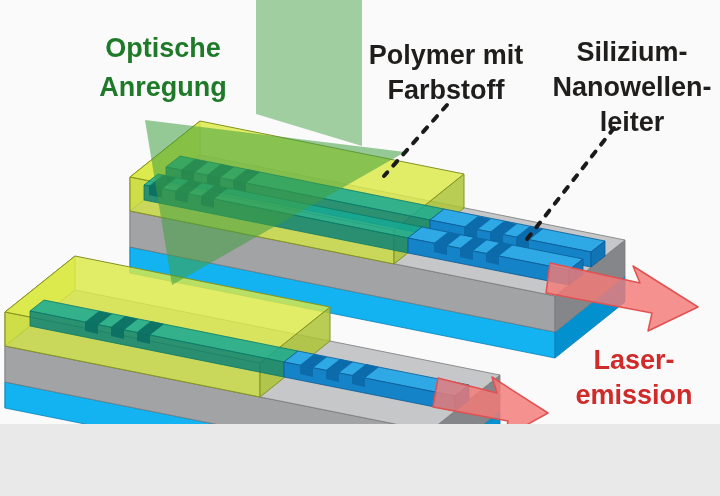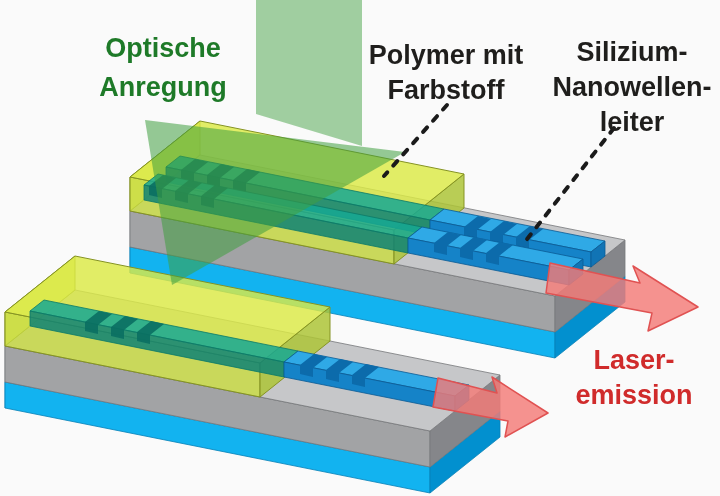--- a/index.html
+++ b/index.html
@@ -1,16 +1,16 @@
 <!DOCTYPE html>
 <html style="--c-background: #fafafa; --c-excitation_text: #1e7a28; --c-label_text: #1f1e1c; --c-emission_text: #d02b2b; --c-pump_arrow: #3f9e3f; --c-emission_arrow: #f47b78; --c-emission_arrow_edge: #e05252; --c-polymer_top: #dcea45; --c-polymer_front: #c9dc40; --c-polymer_side: #adc437; --c-polymer_left: #d3e24c; --c-polymer_edge: #859324; --c-waveguide_top: #2fa9e6; --c-waveguide_front: #1583c8; --c-waveguide_side: #1174b5; --c-waveguide_edge: #0a5a94; --c-waveguide_slot: #0c6bab; --c-waveguide_teal_top: #16a893; --c-waveguide_teal_front: #0e8274; --c-waveguide_teal_edge: #0b7a68; --c-waveguide_teal_slot: #0a6f62; --c-substrate_top: #c6c7c9; --c-substrate_front: #a2a3a5; --c-substrate_side: #85868a; --c-substrate_edge: #77787b; --c-oxide_front: #12b3f0; --c-oxide_side: #0290cf; --c-oxide_left: #0aa3dd; --c-oxide_edge: #0881b8; --c-leader_line: #1a1a1a;"><head>
 <meta charset="utf-8">
 <style>
   html,body{margin:0;padding:0;background:#e9e9e9;}
-  #stage{position:relative;width:720px;height:496px;overflow:hidden;
+  #stage{position:relative;width:720px;height:424px;overflow:hidden;
          font-family:"Liberation Sans",sans-serif;background:var(--c-background,#fafafa);text-align:right;}
   svg{display:block}
   polygon,path,line{shape-rendering:geometricPrecision}
   
   .oxide-front{fill:var(--c-oxide_front);stroke:var(--c-oxide_edge);stroke-width:.8}
   .oxide-side{fill:var(--c-oxide_side);stroke:var(--c-oxide_edge);stroke-width:.8}
   .oxide-left{fill:var(--c-oxide_left);stroke:var(--c-oxide_edge);stroke-width:.8}
   .slab-top{fill:var(--c-substrate_top);stroke:var(--c-substrate_edge);stroke-width:.8}
   .slab-front{fill:var(--c-substrate_front);stroke:var(--c-substrate_edge);stroke-width:.8}
   .slab-side{fill:var(--c-substrate_side);stroke:var(--c-substrate_edge);stroke-width:.8}

